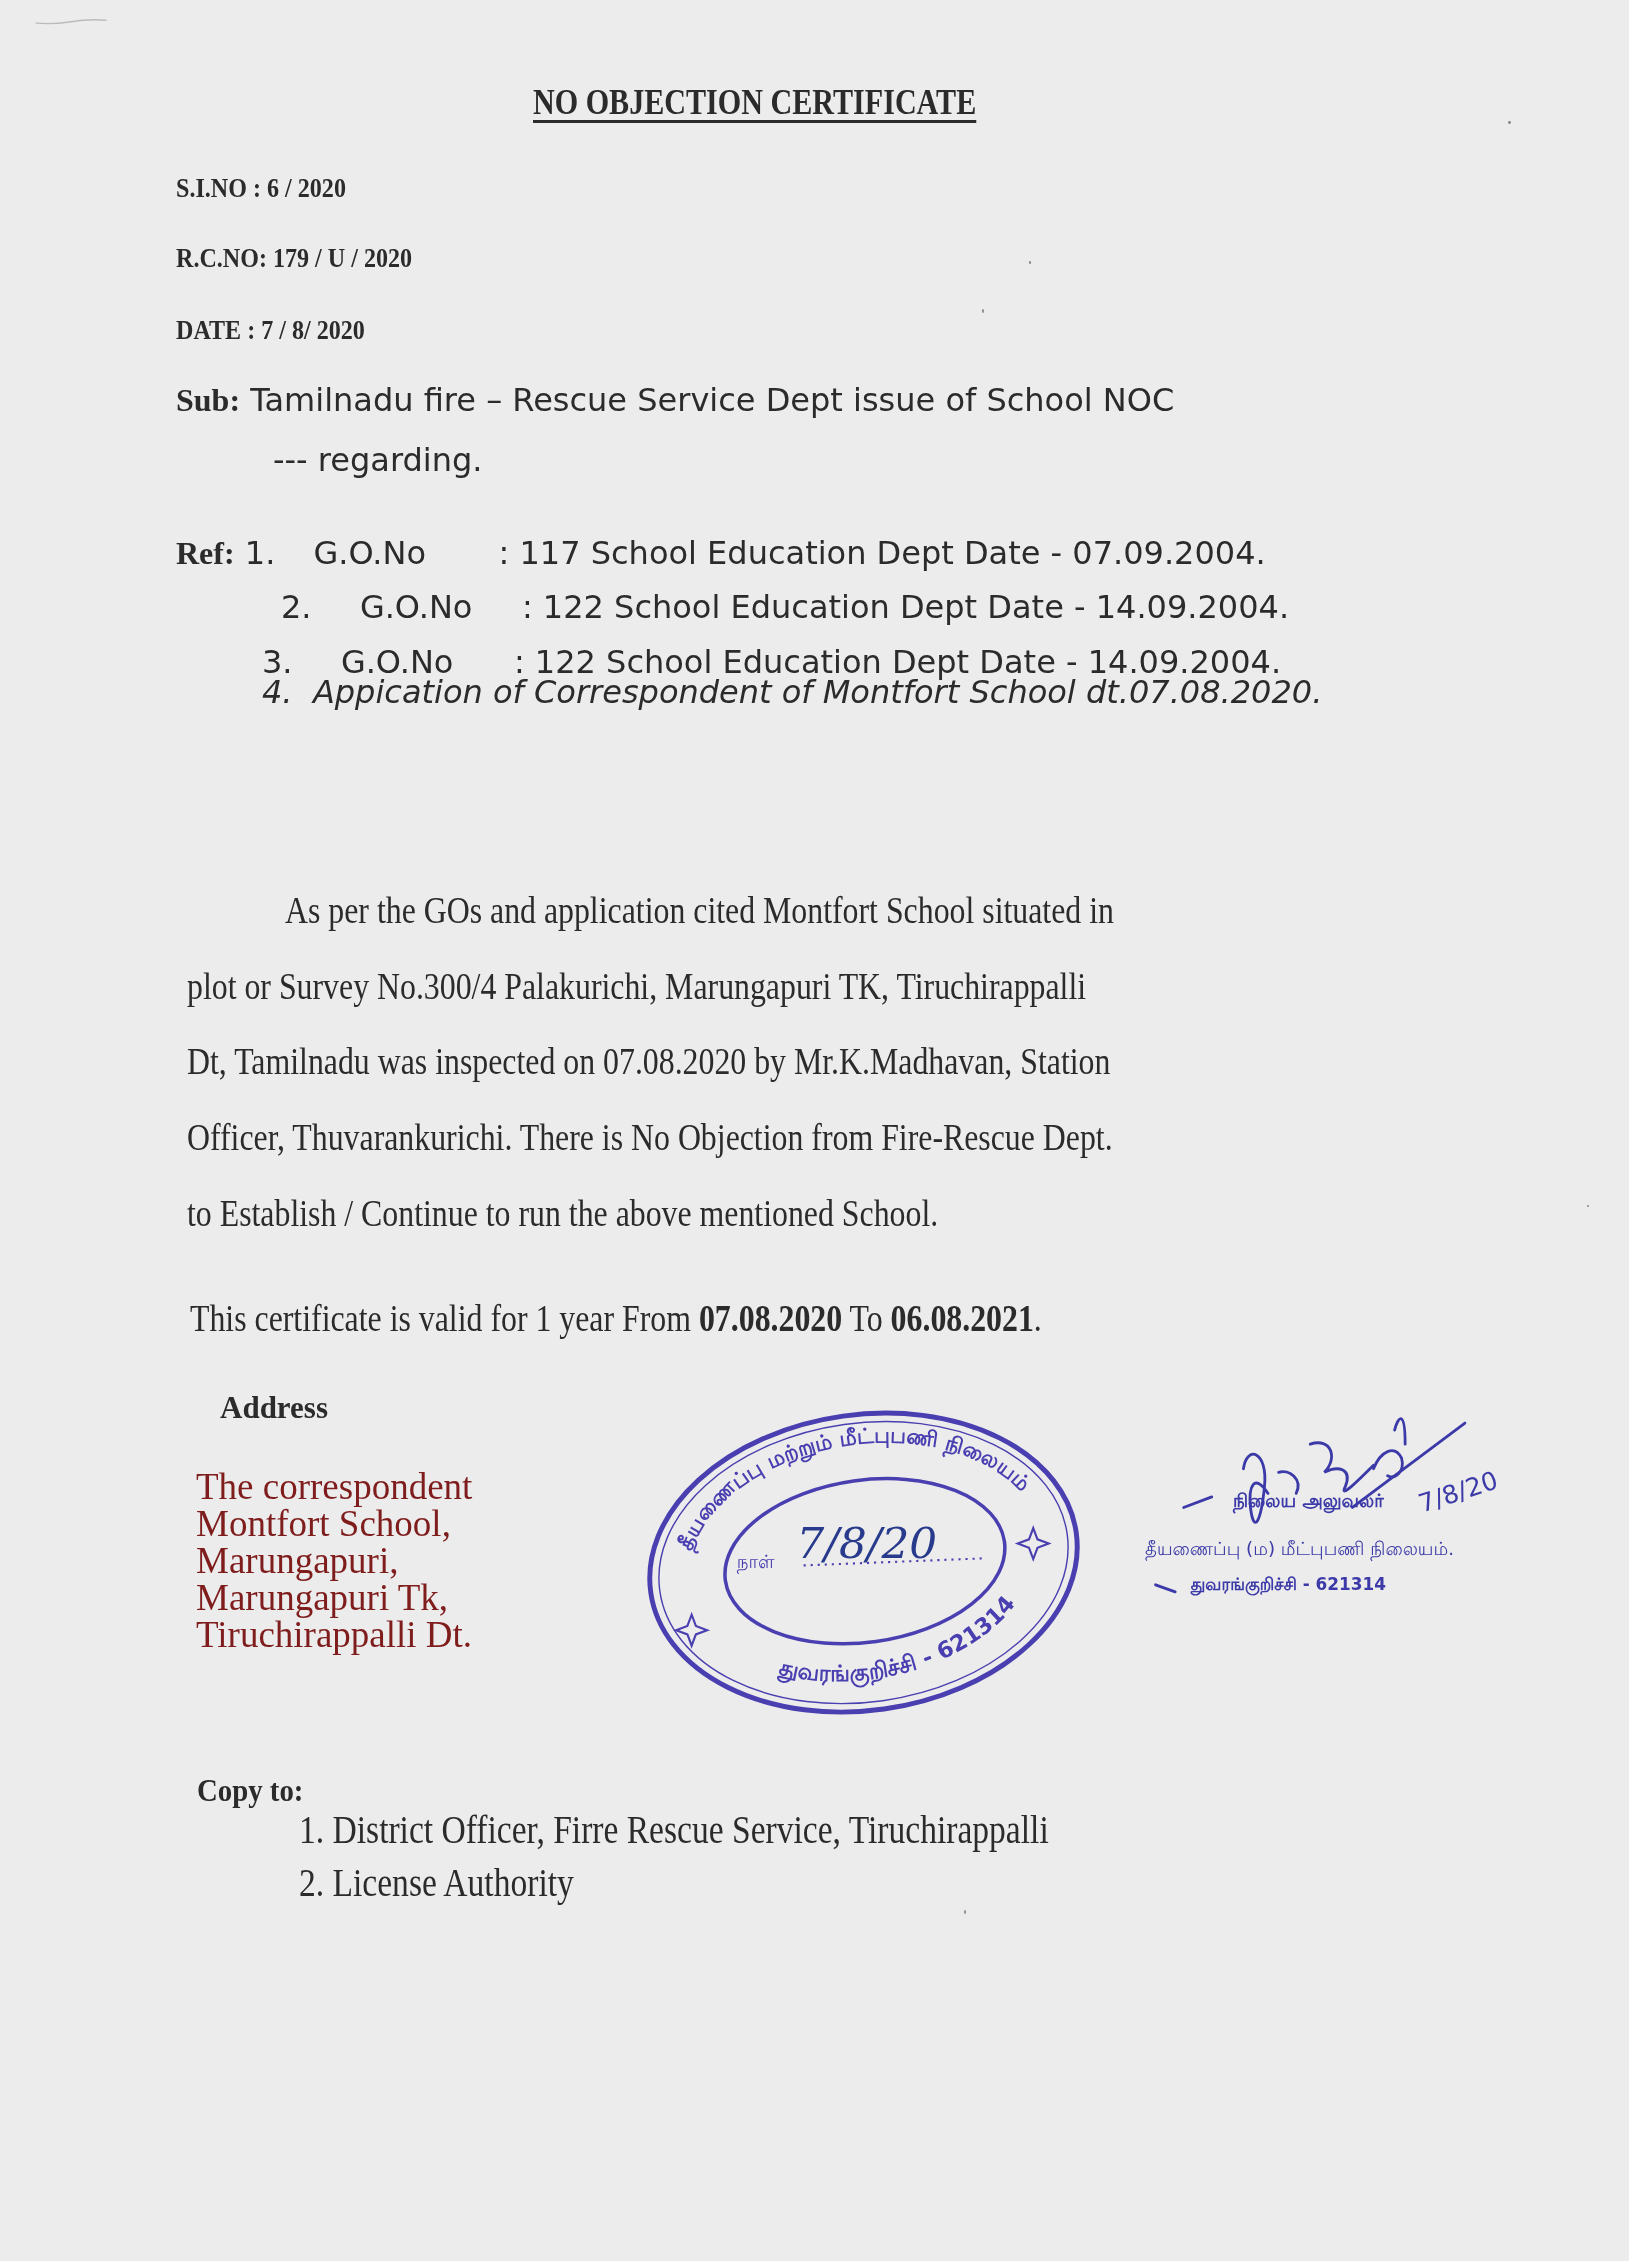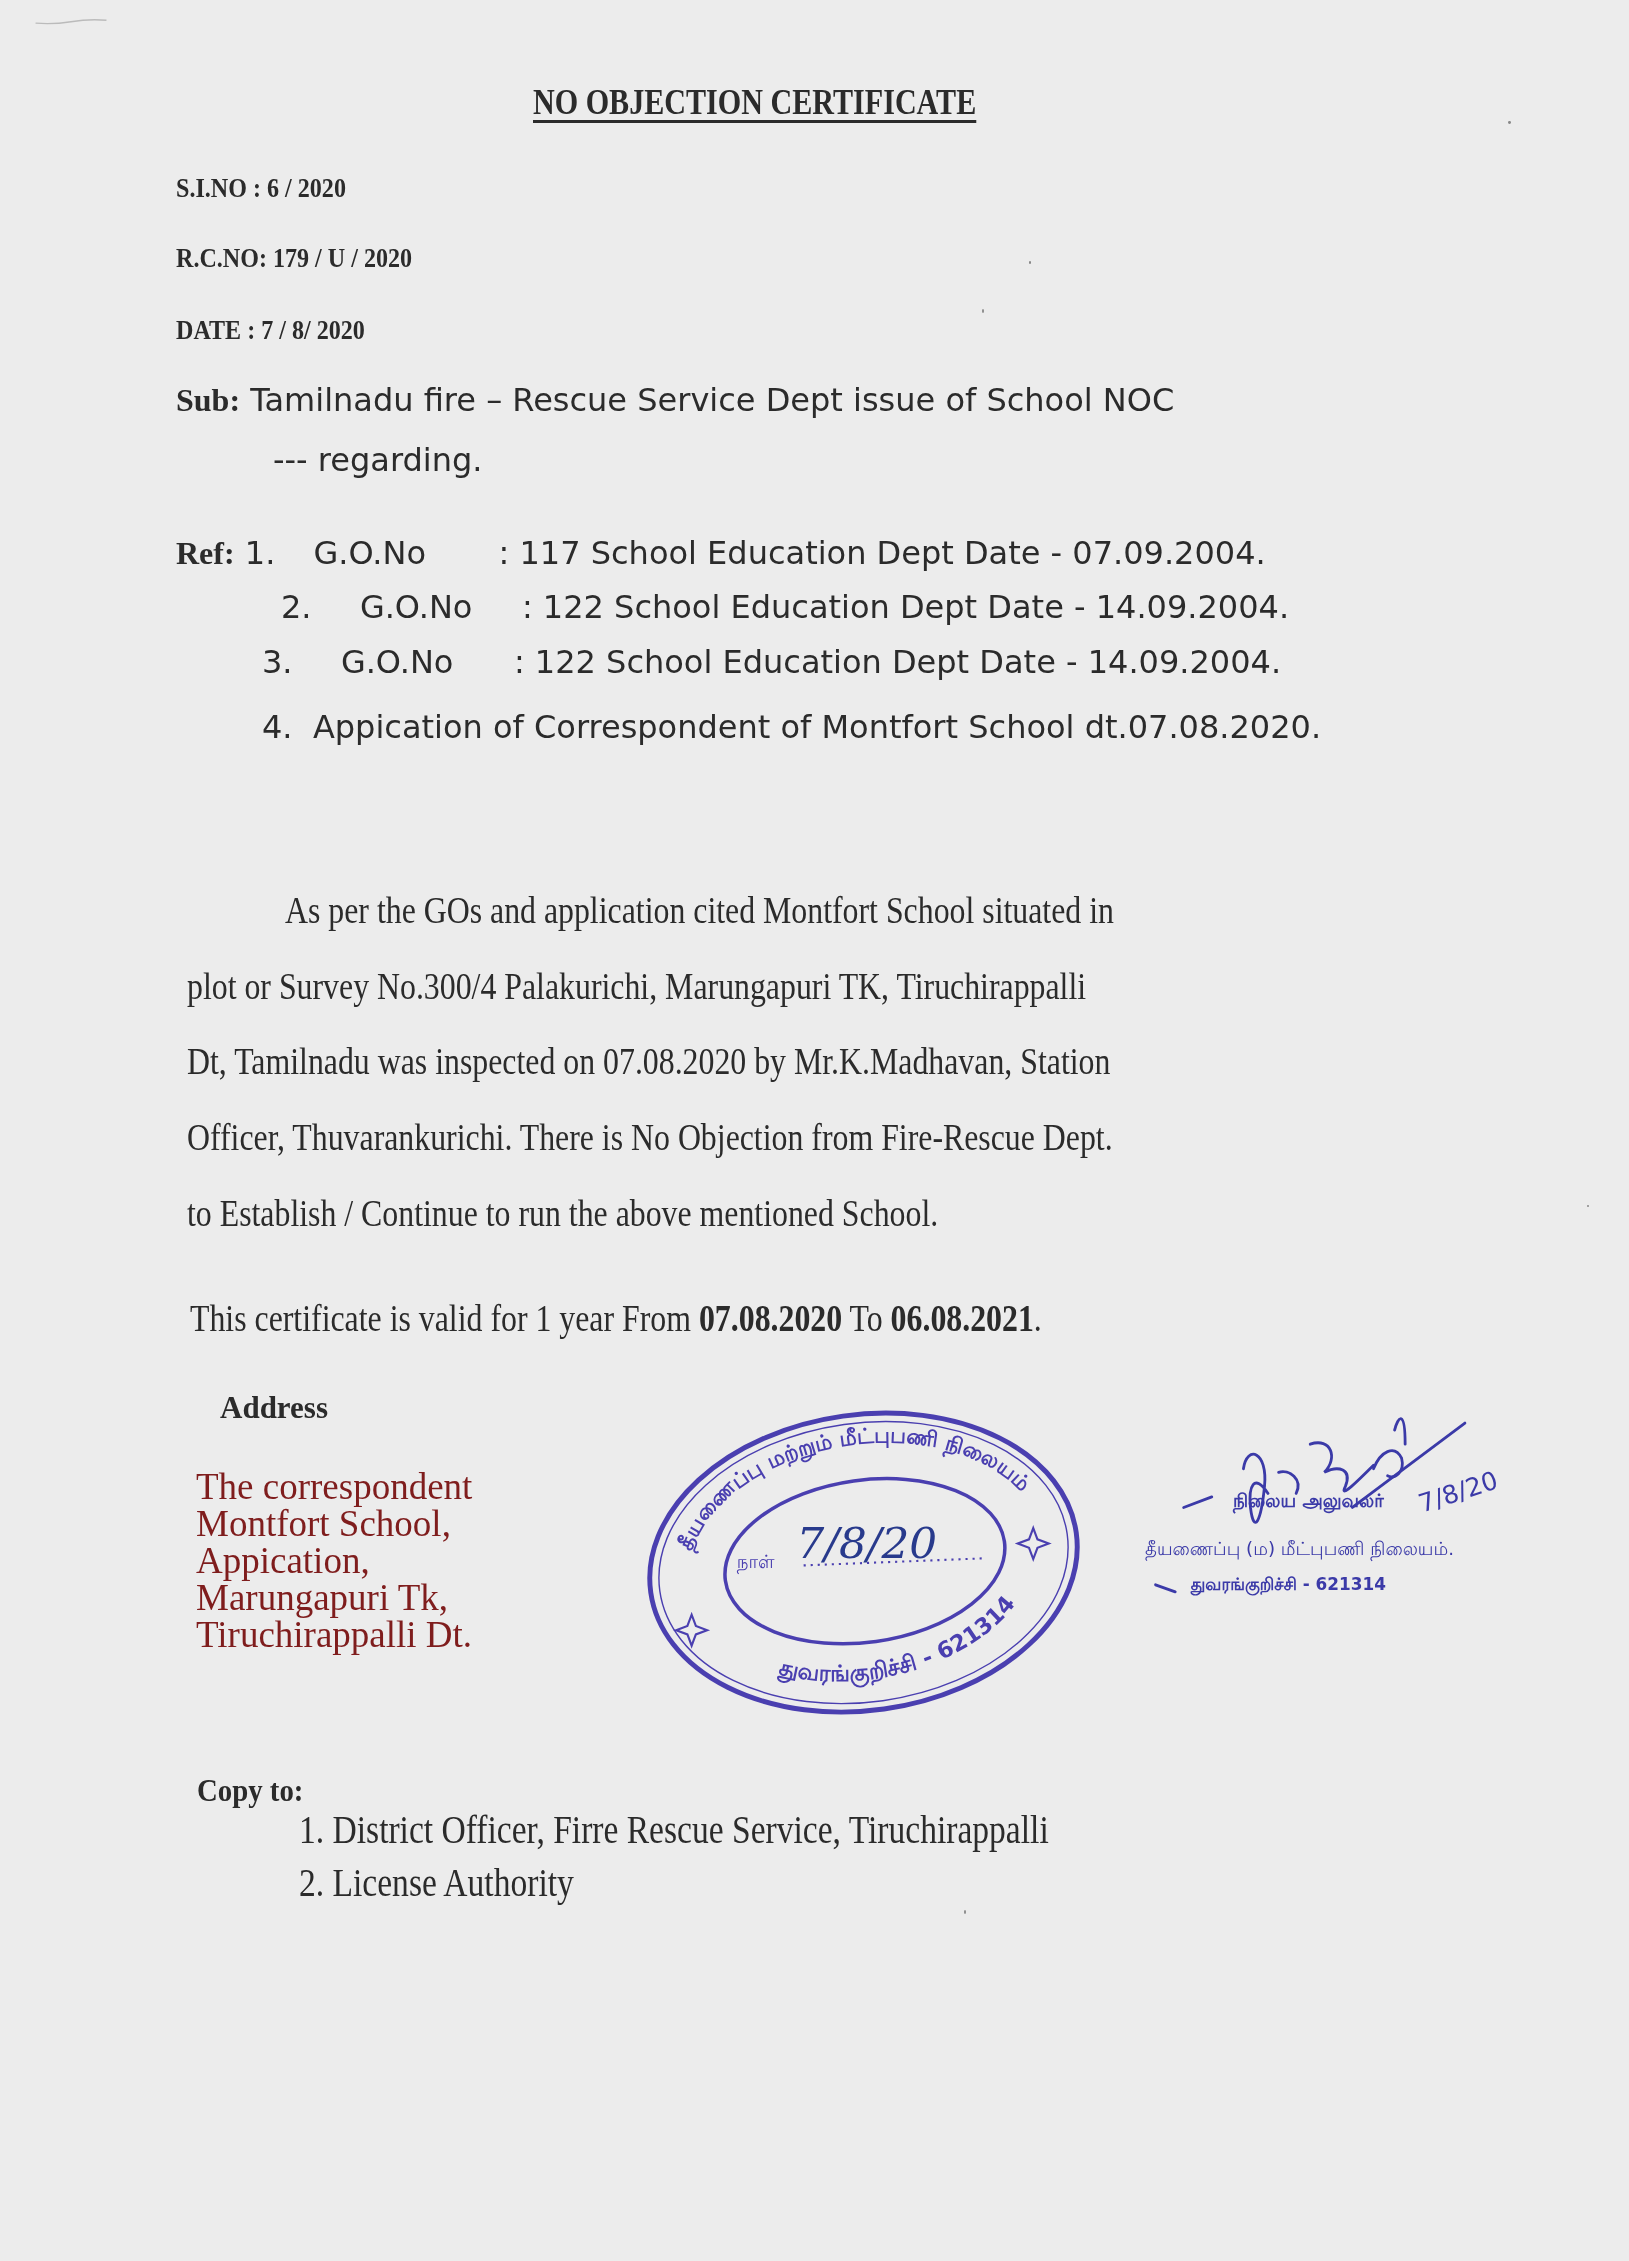--- a/index.html
+++ b/index.html
@@ -29,21 +29,21 @@
 
   .sub { left: 176px; top: 381px; font-size: 32px; }
   .sub .sublabel { font-family: "Liberation Serif", serif; font-weight: bold; font-size: 32px; }
   .sub-line2 { left: 252px; top: 441px; font-size: 32px; margin-left: 21px; }
 
   .ref-row { font-size: 32px; white-space: pre; }
   .ref-label { font-family: "Liberation Serif", serif; font-weight: bold; text-align: right; }
   .ref1 { left: 176px; top: 534px; }
   .ref2 { left: 281px; top: 588px; }
   .ref3 { left: 262px; top: 643px; }
-  .ref4 { left: 262px; top: 708px; }
+  .ref4 { left: 262px; top: 673px; font-style: italic; }
   .gono { display: inline-block; width: 173px; margin-left: 28px; }
   .ref1 .gono { width: 185px; }
   .ref2 .gono { width: 162px; }
 
   .para-line { left: 187px; font-size: 37px; white-space: nowrap; transform: scaleX(0.86); transform-origin: left top; }
   .para-l1 { left: 285px; top: 889px; }
   .para-l2 { top: 965px; }
   .para-l3 { top: 1040px; }
   .para-l4 { top: 1116px; }
   .para-l5 { top: 1192px; }
@@ -103,21 +103,21 @@
 <div class="abs para-line para-l3 serif">Dt, Tamilnadu was inspected on 07.08.2020 by Mr.K.Madhavan, Station</div>
 <div class="abs para-line para-l4 serif">Officer, Thuvarankurichi. There is No Objection from Fire-Rescue Dept.</div>
 <div class="abs para-line para-l5 serif">to Establish / Continue to run the above mentioned School.</div>
 
 <div class="abs validity serif"><span>This certificate is valid for 1 year From </span><b>07.08.2020</b><span> To </span><b>06.08.2021</b><span>.</span></div>
 
 <div class="abs addr-heading serif">Address</div>
 <div class="abs addr-lines serif">
   <div>The correspondent</div>
   <div>Montfort School,</div>
-  <div>Appication,</div>
+  <div>Marungapuri,</div>
   <div>Marungapuri Tk,</div>
   <div>Tiruchirappalli Dt.</div>
 </div>
 
 <svg class="abs stamp" viewBox="0 0 640 460">
   <g fill="none" stroke="#4a3fb0">
     <ellipse cx="320" cy="228" rx="305" ry="210" stroke-width="7" transform="rotate(-8 320 228)"></ellipse>
     <ellipse cx="320" cy="228" rx="292" ry="198" stroke-width="2" transform="rotate(-8 320 228)"></ellipse>
     <ellipse cx="322" cy="226" rx="200" ry="115" stroke-width="5" transform="rotate(-8 322 226)"></ellipse>
   </g>

